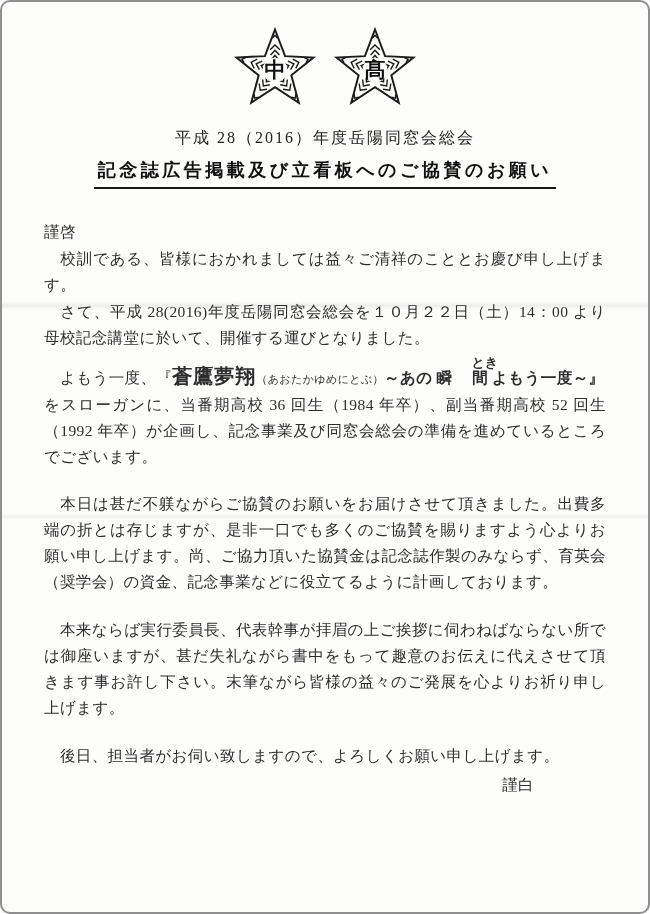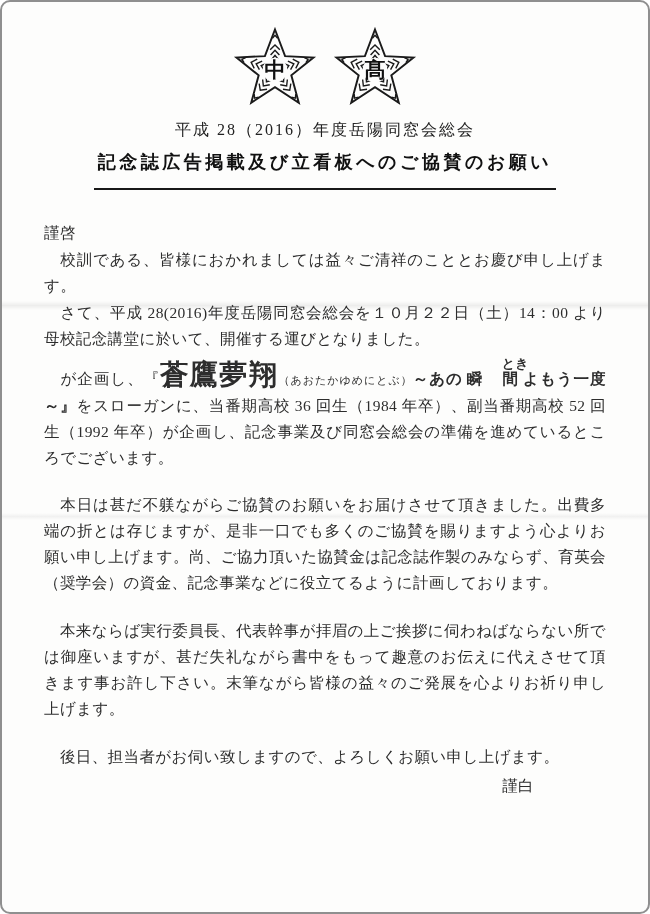--- a/index.html
+++ b/index.html
@@ -16,32 +16,32 @@
   }
   .scan-band{position:absolute;left:0;width:100%;pointer-events:none;}
   .band-a{top:299px;height:9px;background:linear-gradient(#00000000,#00000010,#00000000);}
   .band-b{top:511px;height:7px;background:linear-gradient(#00000000,#0000000c,#00000000);}
   .emblems{display:flex;justify-content:center;gap:12px;margin-top:24px;}
   svg.star{width:88px;height:88px;}
   .star path{stroke:#1b1b1b;fill:none;}
   .star .outline{stroke-width:2.2;fill:#fdfdfc;}
   .star .feather{stroke-width:1.6;}
   .star text{font-family:"Liberation Serif","DejaVu Serif",serif;font-weight:bold;fill:#111;}
-  .title1{margin:6px 0 0;text-align:center;font-size:16px;letter-spacing:2px;color:#222;}
+  .title1{margin:14px 0 0;text-align:center;font-size:16px;letter-spacing:2px;color:#222;}
   .title2wrap{margin-top:9px;text-align:center;}
   .title2{
     display:inline-block;font-size:18px;font-weight:bold;letter-spacing:3.5px;
-    color:#111;border-bottom:2.5px solid #181818;padding:0 4px 14px;
+    color:#111;border-bottom:2.5px solid #181818;padding:0 4px 5px;
   }
   .letter-body{padding:30px 42px 0 42px;font-size:15.5px;line-height:26px;letter-spacing:0.4px;text-align:justify;}
   .letter-body p{margin:0 0 1px;}
   .salutation{margin:0;}
   .gap-sm{margin-top:5px !important;}
   .gap-lg{margin-top:22px !important;font-family:Liberation Mono, monospace;}
-  .slogan-big{font-size:28px;font-weight:bold;letter-spacing:1px;}
+  .slogan-big{font-size:20px;font-weight:bold;letter-spacing:1px;}
   .slogan-reading{font-size:11px;}
   .slogan-bold{font-weight:bold;}
   ruby rt{font-size:13px;letter-spacing:0;margin-left:45px;}
   .closing{text-align:right;padding-right:72px;margin-top:2px !important;}
 </style>
 </head>
 <body>
 
 <div class="page">
 
@@ -127,21 +127,21 @@
 
   <p class="title1">平成 28（2016）年度岳陽同窓会総会</p>
   <div class="title2wrap">
     <span class="title2">記念誌広告掲載及び立看板へのご協賛のお願い</span>
   </div>
 
   <div class="letter-body">
     <p class="salutation">謹啓</p>
     <p>　校訓である、皆様におかれましては益々ご清祥のこととお慶び申し上げます。</p>
     <p>　さて、平成 28(2016)年度岳陽同窓会総会を１０月２２日（土）14：00 より母校記念講堂に於いて、開催する運びとなりました。</p>
-    <p class="gap-sm"><span>　が企画し、『</span><span class="slogan-big">蒼鷹夢翔</span><span class="slogan-reading">（あおたかゆめにとぶ）</span><span class="slogan-bold">～あの</span><ruby class="slogan-bold"><span>瞬間</span><rt>とき</rt></ruby><span class="slogan-bold">よもう一度～』</span><span>をスローガンに、当番期高校 36 回生（1984 年卒）、副当番期高校 52 回生（1992 年卒）が企画し、記念事業及び同窓会総会の準備を進めているところでございます。</span></p>
+    <p class="gap-sm"><span>　よもう一度、『</span><span class="slogan-big">蒼鷹夢翔</span><span class="slogan-reading">（あおたかゆめにとぶ）</span><span class="slogan-bold">～あの</span><ruby class="slogan-bold"><span>瞬間</span><rt>とき</rt></ruby><span class="slogan-bold">よもう一度～』</span><span>をスローガンに、当番期高校 36 回生（1984 年卒）、副当番期高校 52 回生（1992 年卒）が企画し、記念事業及び同窓会総会の準備を進めているところでございます。</span></p>
     <p class="gap-lg">　本日は甚だ不躾ながらご協賛のお願いをお届けさせて頂きました。出費多端の折とは存じますが、是非一口でも多くのご協賛を賜りますよう心よりお願い申し上げます。尚、ご協力頂いた協賛金は記念誌作製のみならず、育英会（奨学会）の資金、記念事業などに役立てるように計画しております。</p>
     <p class="gap-lg">　本来ならば実行委員長、代表幹事が拝眉の上ご挨拶に伺わねばならない所では御座いますが、甚だ失礼ながら書中をもって趣意のお伝えに代えさせて頂きます事お許し下さい。末筆ながら皆様の益々のご発展を心よりお祈り申し上げます。</p>
     <p class="gap-lg">　後日、担当者がお伺い致しますので、よろしくお願い申し上げます。</p>
     <p class="closing">謹白</p>
 
   </div>
 
 </div>
 
 </body></html>

